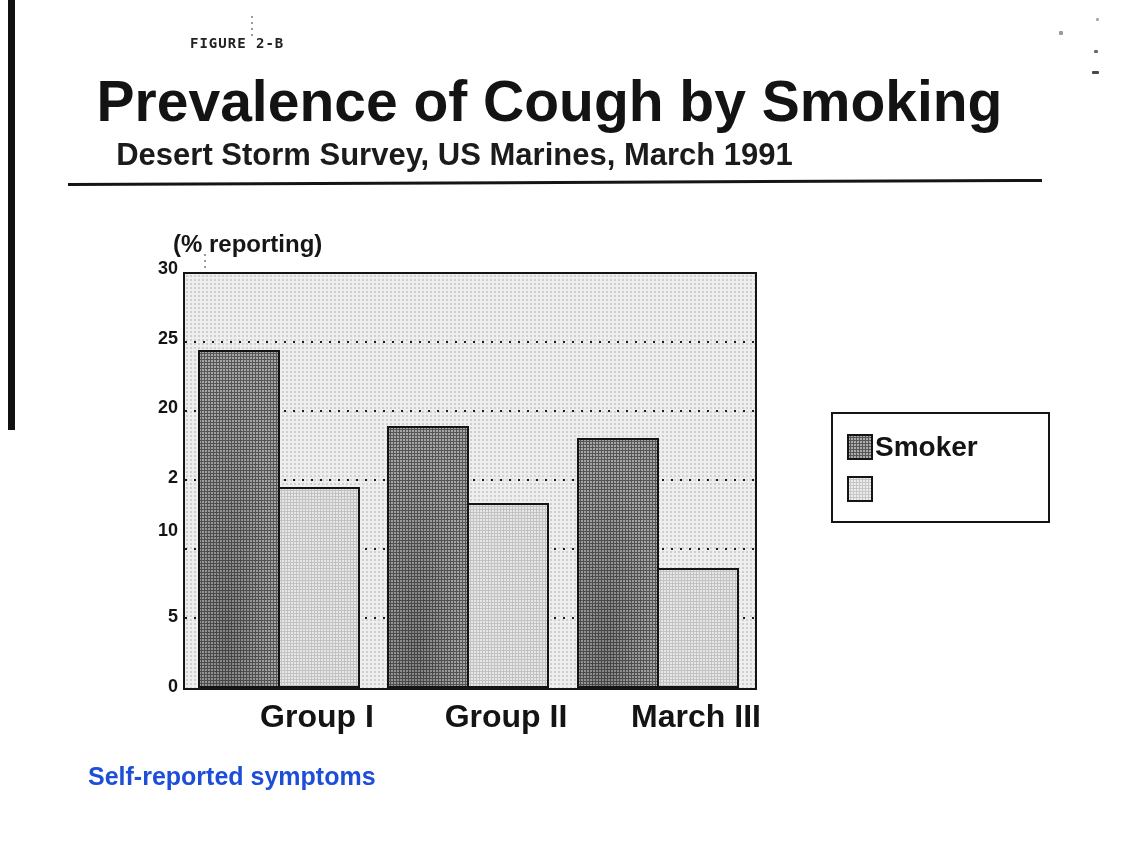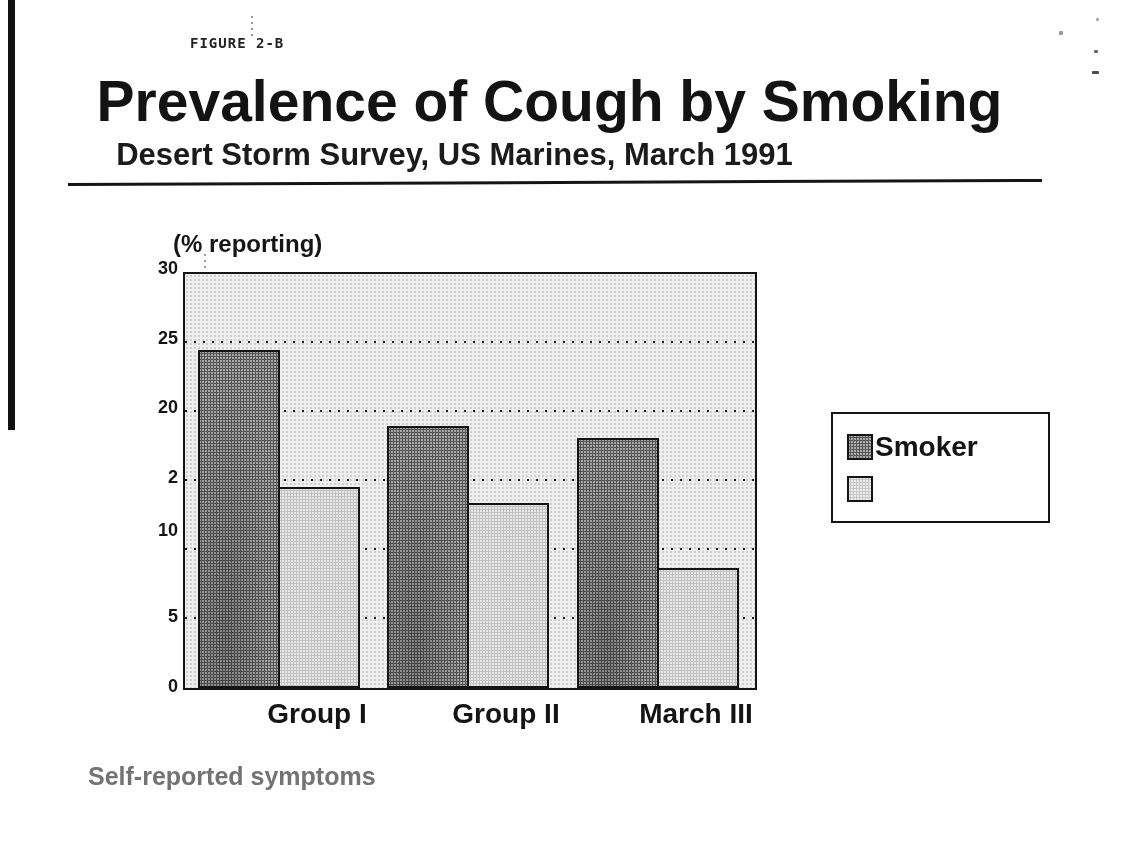--- a/index.html
+++ b/index.html
@@ -63,21 +63,21 @@
       radial-gradient(circle,rgba(0,0,0,0.16) 1px,rgba(0,0,0,0) 1.3px) 0 0/3px 3px,
       #e7e7e7;
   }
 
   .ytick{
     position:absolute;width:48px;text-align:right;
     font-size:18px;font-weight:bold;color:#141414;line-height:1;
   }
   .xtick{
     position:absolute;top:698px;transform:translateX(-50%);white-space:nowrap;
-    font-size:28px;font-weight:bold;color:#141414;
+    font-size:32px;font-weight:bold;color:#141414;
   }
 
   
   .legend{
     position:absolute;left:831px;top:412px;width:219px;height:111px;
     border:2.5px solid #141414;box-sizing:border-box;background:#fff;
     padding:12px 0 0 14px;
   }
   .lrow{display:flex;align-items:center;height:42px;}
   .swatch{
@@ -91,21 +91,21 @@
   }
   .swatch.sw-nonsmoker{
     background:
       radial-gradient(circle,rgba(0,0,0,0.16) 1px,rgba(0,0,0,0) 1.3px) 0 0/3px 3px,
       #ececec;
   }
   .ltext{font-size:28px;font-weight:bold;color:#141414;margin-left:2px;}
 
   .caption{
     position:absolute;left:88px;top:762px;
-    font-size:25px;font-weight:bold;color:#737373;
+    font-size:25px;font-weight:bold;color:#1d4ed8;
   }
 </style>
 </head>
 <body>
 
 <div class="bind-bar"></div>
 <div class="vdots" style="left:251px;top:16px;height:22px;"></div>
 <div class="vdots" style="left:204px;top:254px;height:22px;"></div>
 <div class="speck" style="left:1059px;top:31px;width:4px;height:4px;background:#9a9a9a;"></div>
 <div class="speck" style="left:1096px;top:18px;width:3px;height:3px;background:#a8a8a8;"></div>

